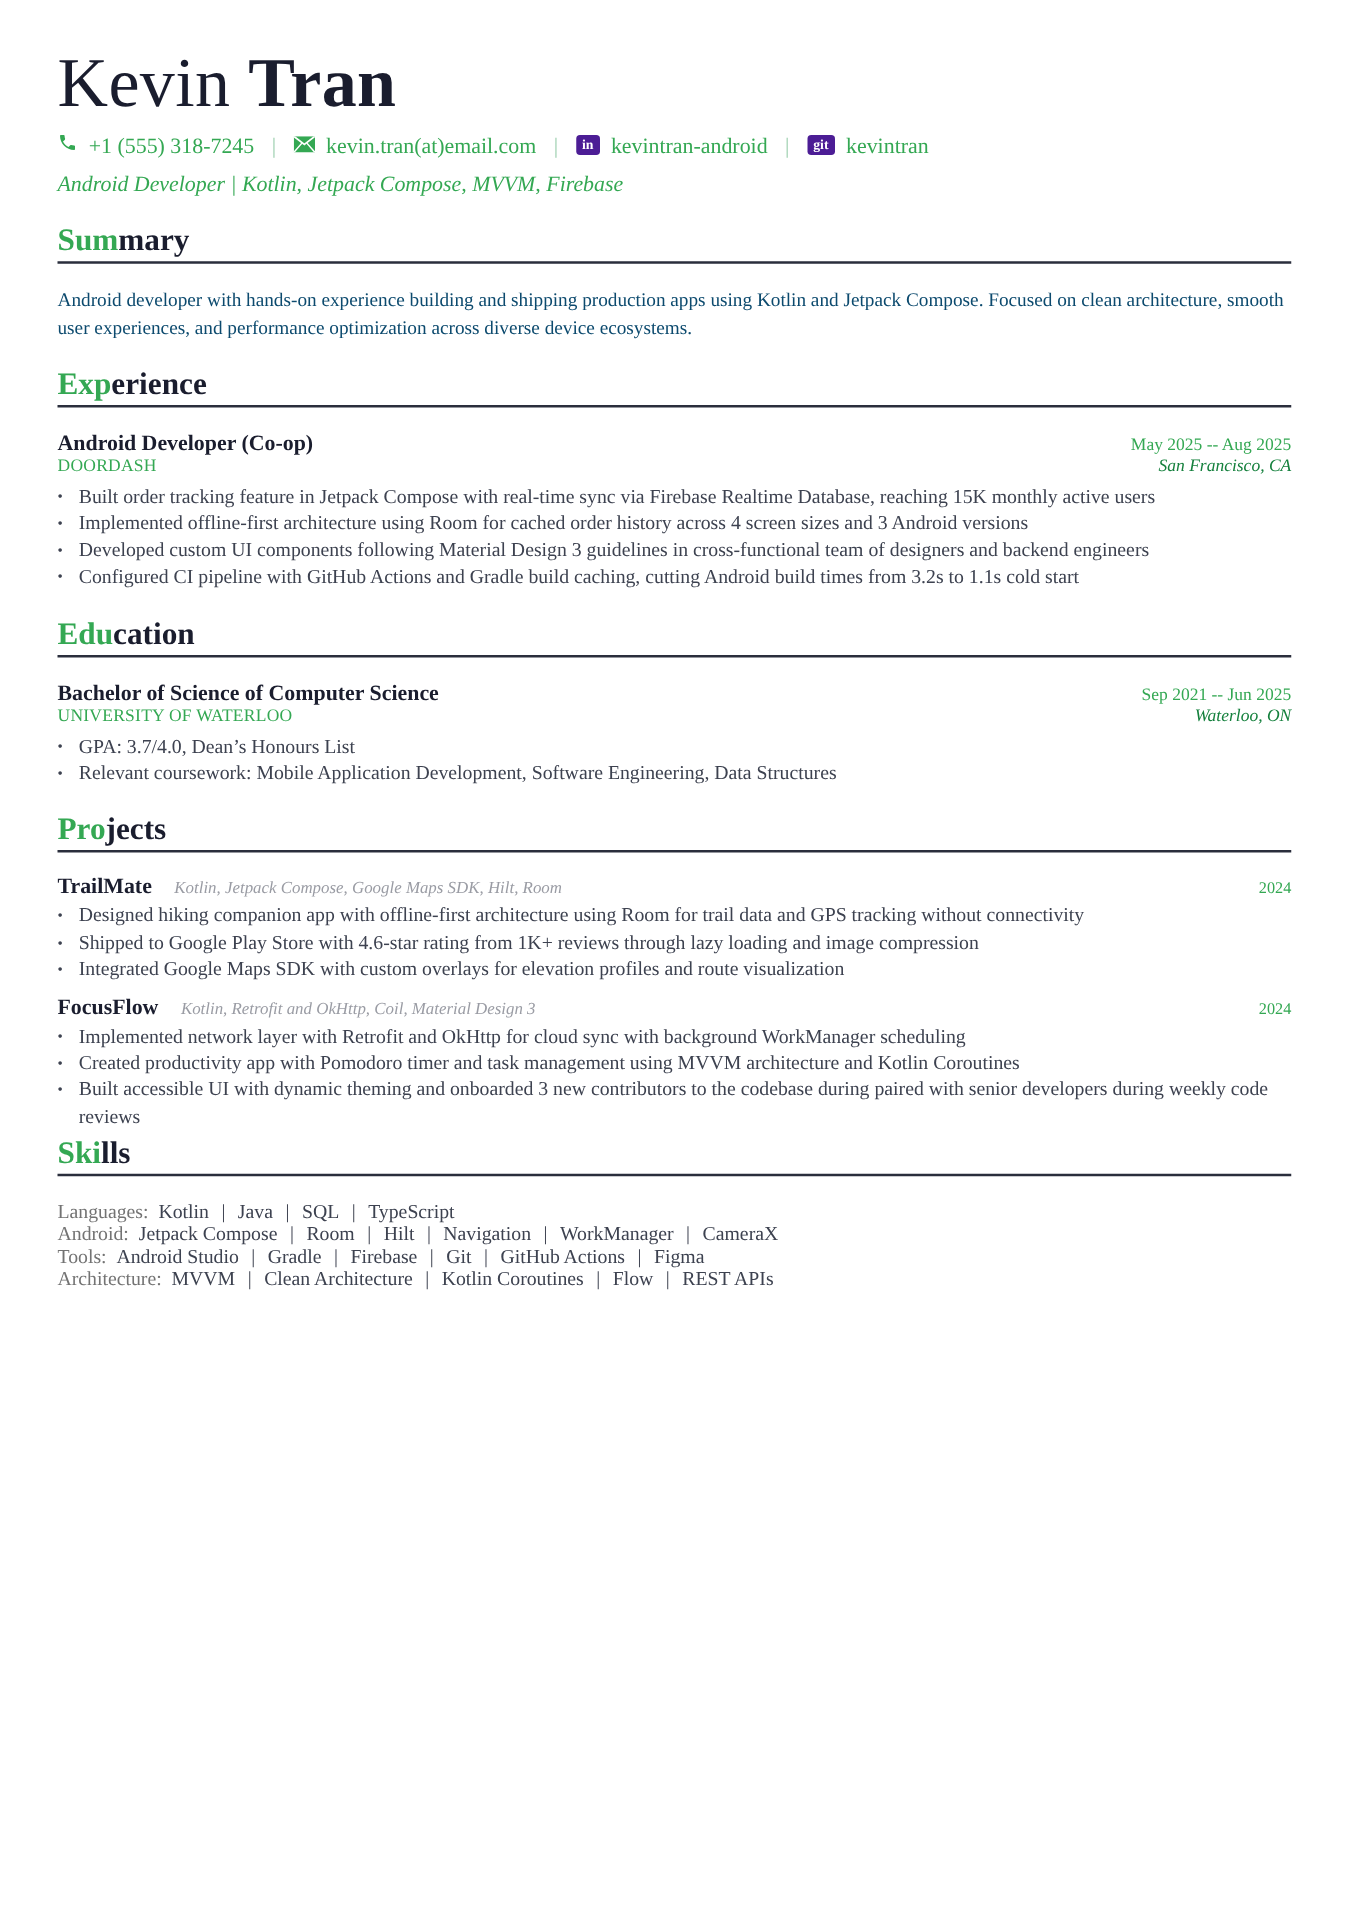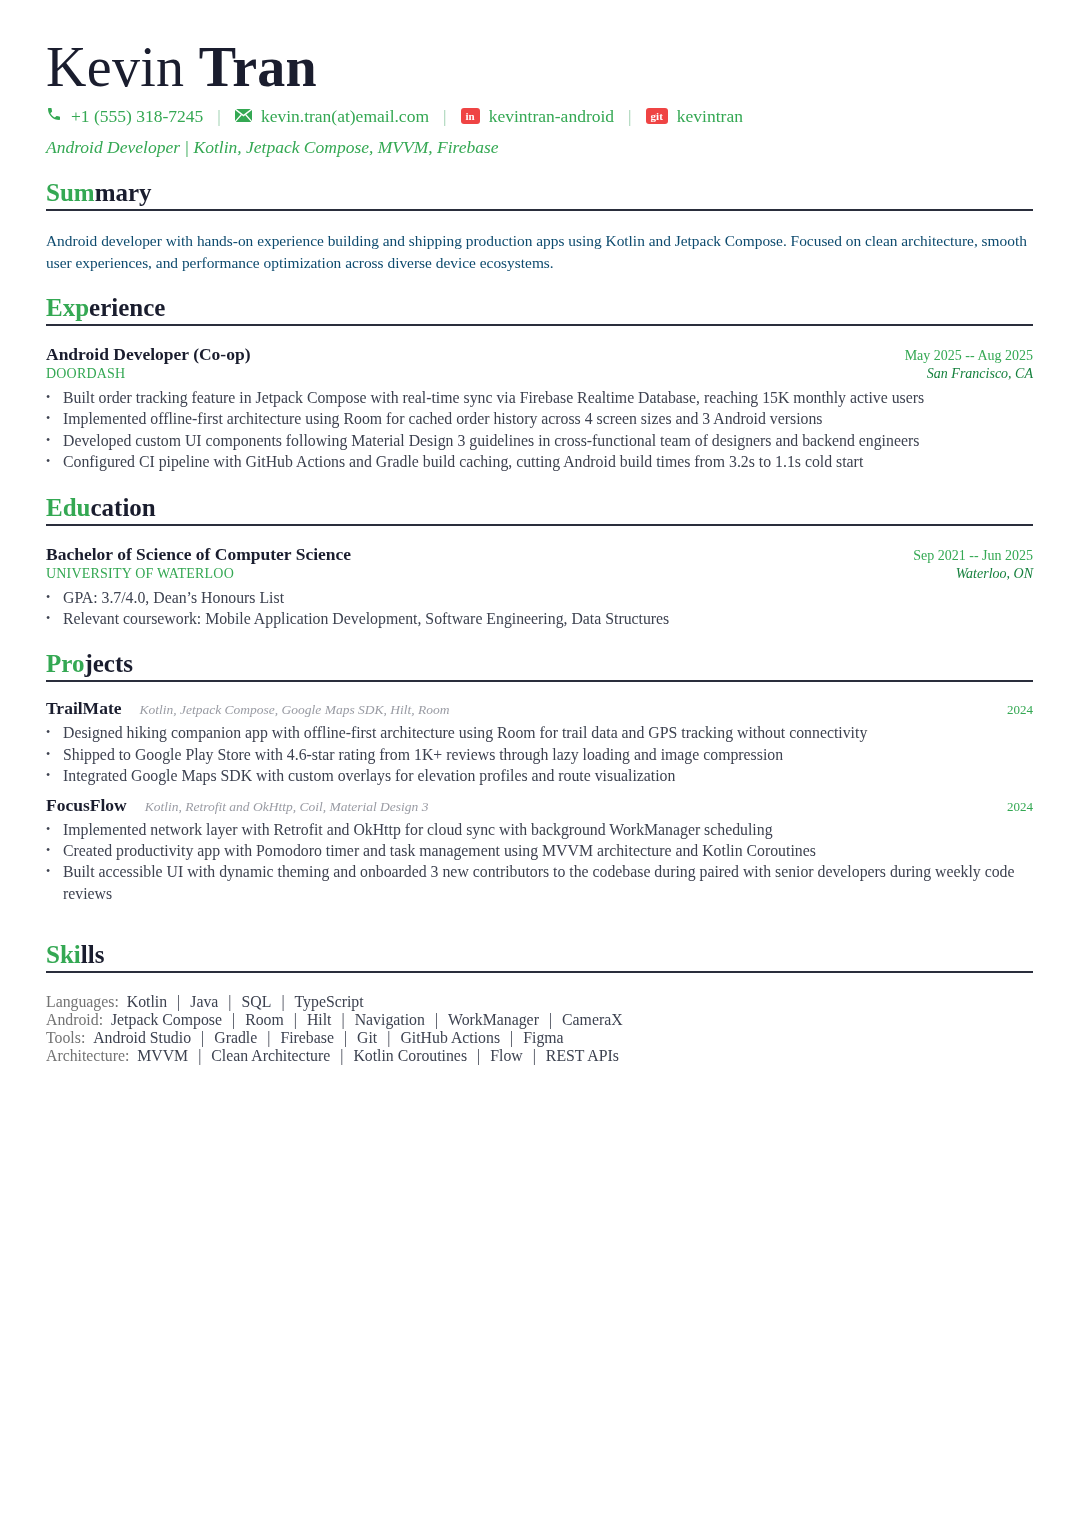--- a/index.html
+++ b/index.html
@@ -17,21 +17,21 @@
     .name .last { font-weight: bold; }
 
     .contact {
       margin-top: 6px; display: flex; align-items: center; flex-wrap: nowrap;
       font-size: 17.5px; color: #34a853; height: 24px;
     }
     .contact .item { display: inline-flex; align-items: center; }
     .contact .sep { color: #9ccfae; margin: 0 14px; }
     .icon-phone, .icon-mail { display: inline-block; margin-right: 9px; }
     .badge {
-      display: inline-block; background: #ef4444; color: #fff; font-size: 11px;
+      display: inline-block; background: #4c1d95; color: #fff; font-size: 11px;
       font-weight: bold; line-height: 14px; padding: 1px 5px; border-radius: 3px;
       margin-right: 9px; font-family: "Liberation Serif", serif;
     }
 
     .tagline {
       margin-top: 9px; font-size: 17.5px; font-style: italic; color: #34a853;
     }
 
     .section { margin-top: 22px; }
     .section-title {
@@ -196,21 +196,21 @@
         <span class="proj-date">2024</span>
       </div>
       <ul class="bullets">
         <li>Implemented network layer with Retrofit and OkHttp for cloud sync with background WorkManager scheduling</li>
         <li>Created productivity app with Pomodoro timer and task management using MVVM architecture and Kotlin Coroutines</li>
         <li>Built accessible UI with dynamic theming and onboarded 3 new contributors to the codebase during paired with senior developers during weekly code reviews</li>
       </ul>
     </div>
   </div>
 
-  <div class="section" style="margin-top:36px;">
+  <div class="section" style="margin-top:4px;">
     <div class="section-title">
       <span class="accent">Ski</span><span>lls</span>
     </div>
     <div class="skills" id="skills-list">
         <div class="skill-row"><span class="skill-label">Languages:</span>&nbsp;&nbsp;<span class="skill-item">Kotlin</span><span class="skill-sep">|</span><span class="skill-item">Java</span><span class="skill-sep">|</span><span class="skill-item">SQL</span><span class="skill-sep">|</span><span class="skill-item">TypeScript</span></div>
         <div class="skill-row"><span class="skill-label">Android:</span>&nbsp;&nbsp;<span class="skill-item">Jetpack Compose</span><span class="skill-sep">|</span><span class="skill-item">Room</span><span class="skill-sep">|</span><span class="skill-item">Hilt</span><span class="skill-sep">|</span><span class="skill-item">Navigation</span><span class="skill-sep">|</span><span class="skill-item">WorkManager</span><span class="skill-sep">|</span><span class="skill-item">CameraX</span></div>
         <div class="skill-row"><span class="skill-label">Tools:</span>&nbsp;&nbsp;<span class="skill-item">Android Studio</span><span class="skill-sep">|</span><span class="skill-item">Gradle</span><span class="skill-sep">|</span><span class="skill-item">Firebase</span><span class="skill-sep">|</span><span class="skill-item">Git</span><span class="skill-sep">|</span><span class="skill-item">GitHub Actions</span><span class="skill-sep">|</span><span class="skill-item">Figma</span></div>
         <div class="skill-row"><span class="skill-label">Architecture:</span>&nbsp;&nbsp;<span class="skill-item">MVVM</span><span class="skill-sep">|</span><span class="skill-item">Clean Architecture</span><span class="skill-sep">|</span><span class="skill-item">Kotlin Coroutines</span><span class="skill-sep">|</span><span class="skill-item">Flow</span><span class="skill-sep">|</span><span class="skill-item">REST APIs</span></div>
       </div>
   </div>

